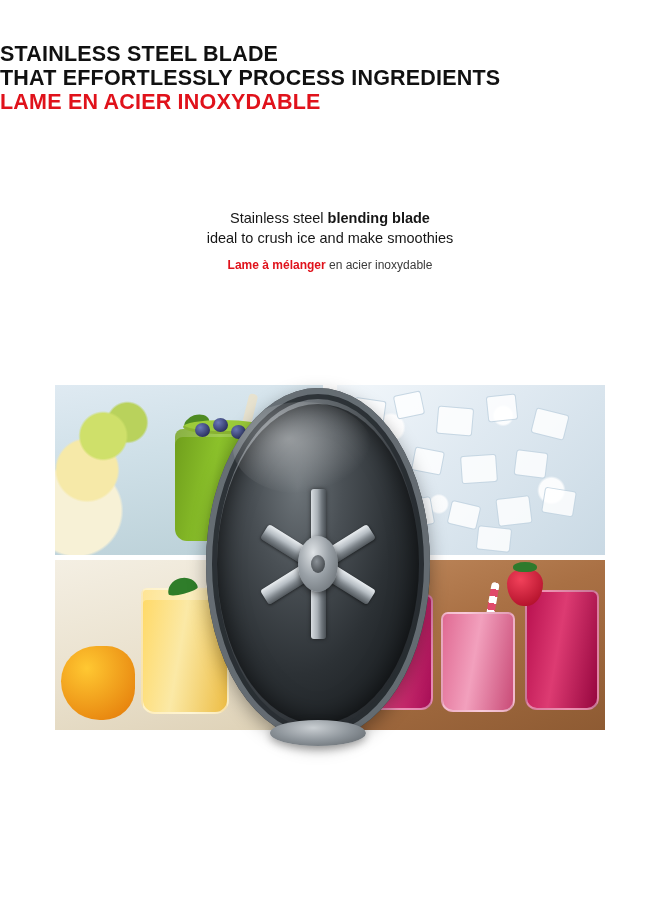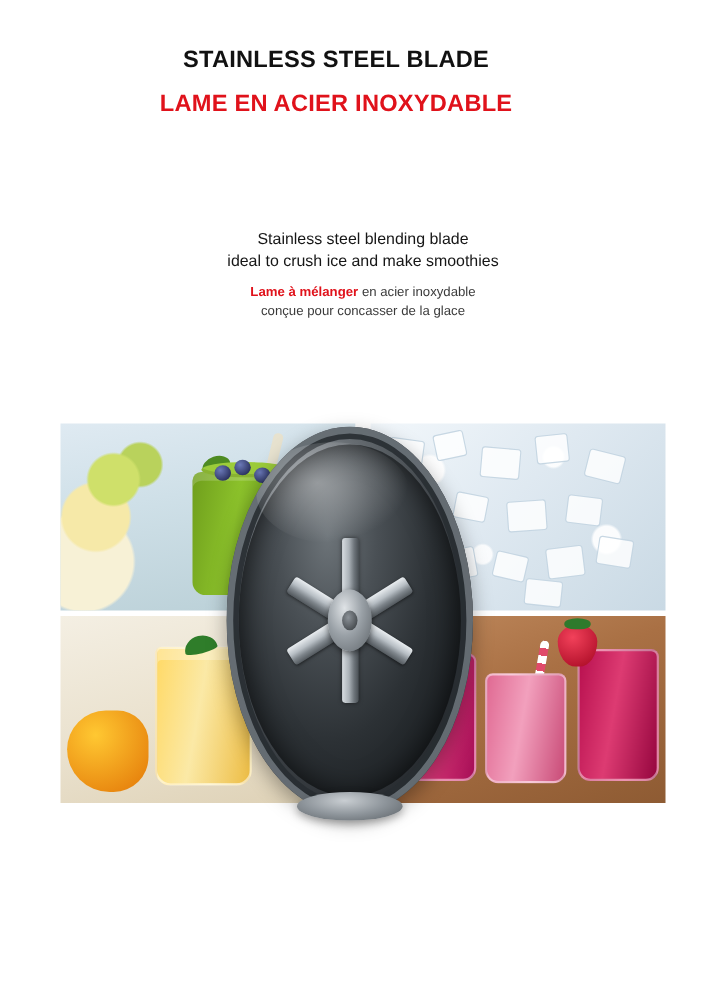--- a/index.html
+++ b/index.html
@@ -20,51 +20,51 @@
     height: 900px;
     background: #ffffff;
   }
 
   
   .headline {
     position: absolute;
     top: 42px;
     left: 0;
     width: 611px;
-    text-align: center;
+    text-align: left;
   }
   .headline .ln {
     font-weight: bold;
     letter-spacing: 0.2px;
     line-height: 1.12;
     font-size: 21.5px;
     white-space: nowrap;
   }
   .headline .en {
     color: #111111;
   }
   .headline .fr {
     color: #e0121b;
-    margin-top: 16px;
+    margin-top: 0;
   }
 
   
   .subcopy {
     position: absolute;
     top: 208px;
     left: 0;
     width: 660px;
     text-align: center;
   }
   .subcopy .sl {
     font-size: 14.5px;
     line-height: 1.38;
     color: #161616;
   }
-  .subcopy .sl b { font-weight: normal; }
+  .subcopy .sl b { font-weight: bold; }
   .subcopy .sfr {
     font-size: 12px;
     line-height: 1.38;
     color: #3b3b3b;
   }
   .subcopy .sfr .red {
     color: #e0121b;
     font-weight: bold;
   }
   .subcopy .gap { height: 9px; }
@@ -321,29 +321,29 @@
     box-shadow: 0 3px 8px rgba(0,0,0,.3);
   }
 </style>
 </head>
 <body>
 
 <div class="page">
 
   <div class="headline">
     <div class="ln en">STAINLESS STEEL BLADE</div>
+    <div class="ln en">THAT EFFORTLESSLY PROCESS INGREDIENTS</div>
     <div class="ln fr">LAME EN ACIER INOXYDABLE</div>
   </div>
 
   <div class="subcopy">
     <div class="sl"><span>Stainless steel </span><b>blending blade</b></div>
     <div class="sl">ideal to crush ice and make smoothies</div>
     <div class="gap"></div>
     <div class="sfr"><span class="red">Lame à mélanger</span><span> en acier inoxydable</span></div>
-    <div class="sfr">conçue pour concasser de la glace</div>
   </div>
 
   <div class="collage">
 
     <div class="cell tl">
       <div class="leaf"></div>
       <div class="straw"></div>
       <div class="jar"></div>
       <div class="berry b1"></div>
       <div class="berry b2"></div>

